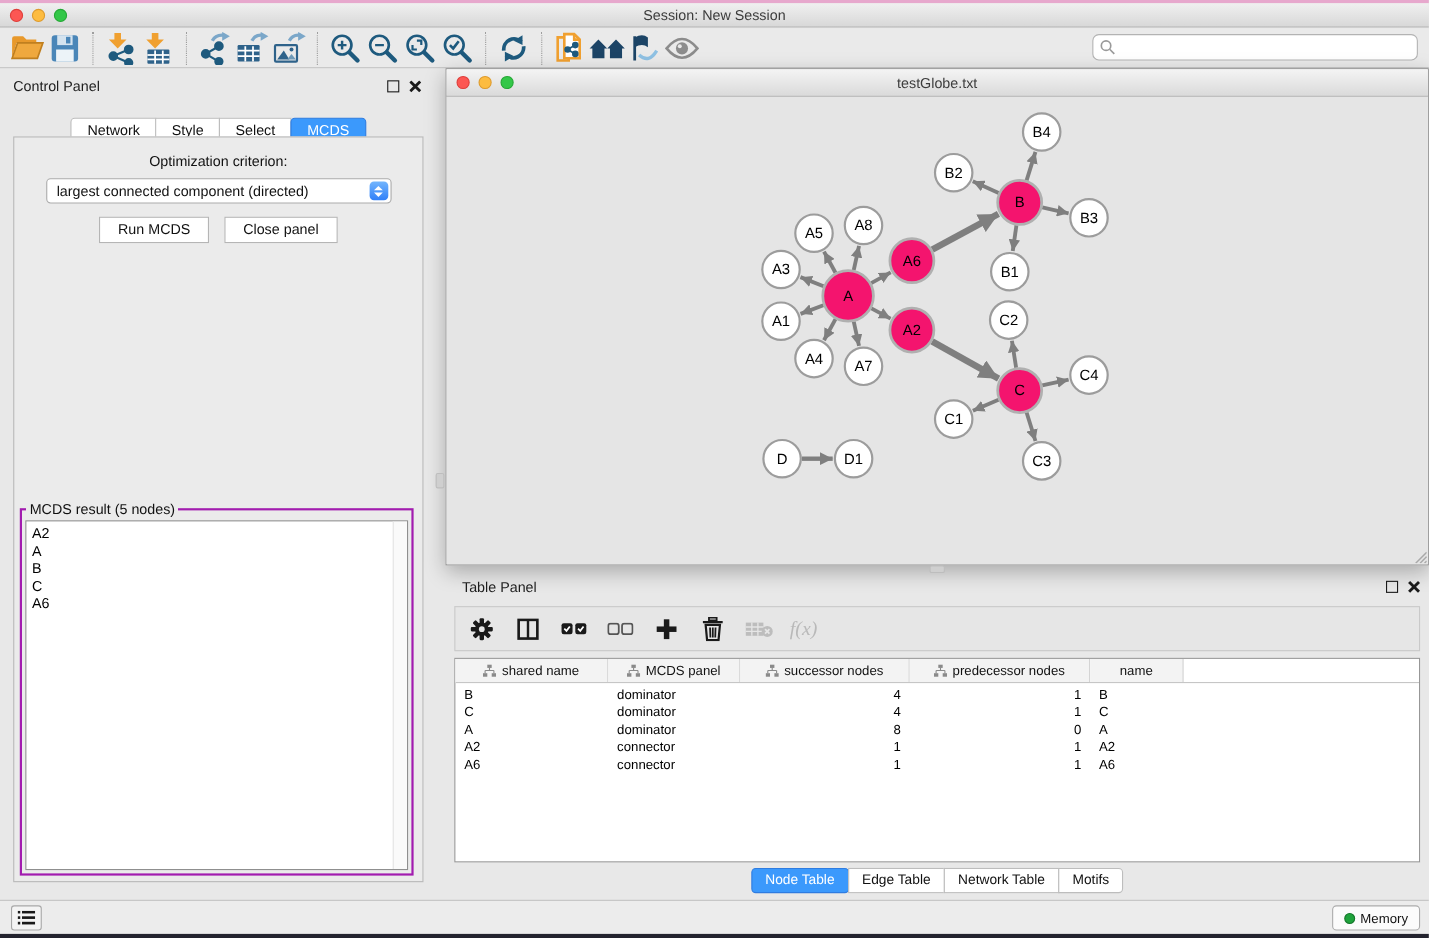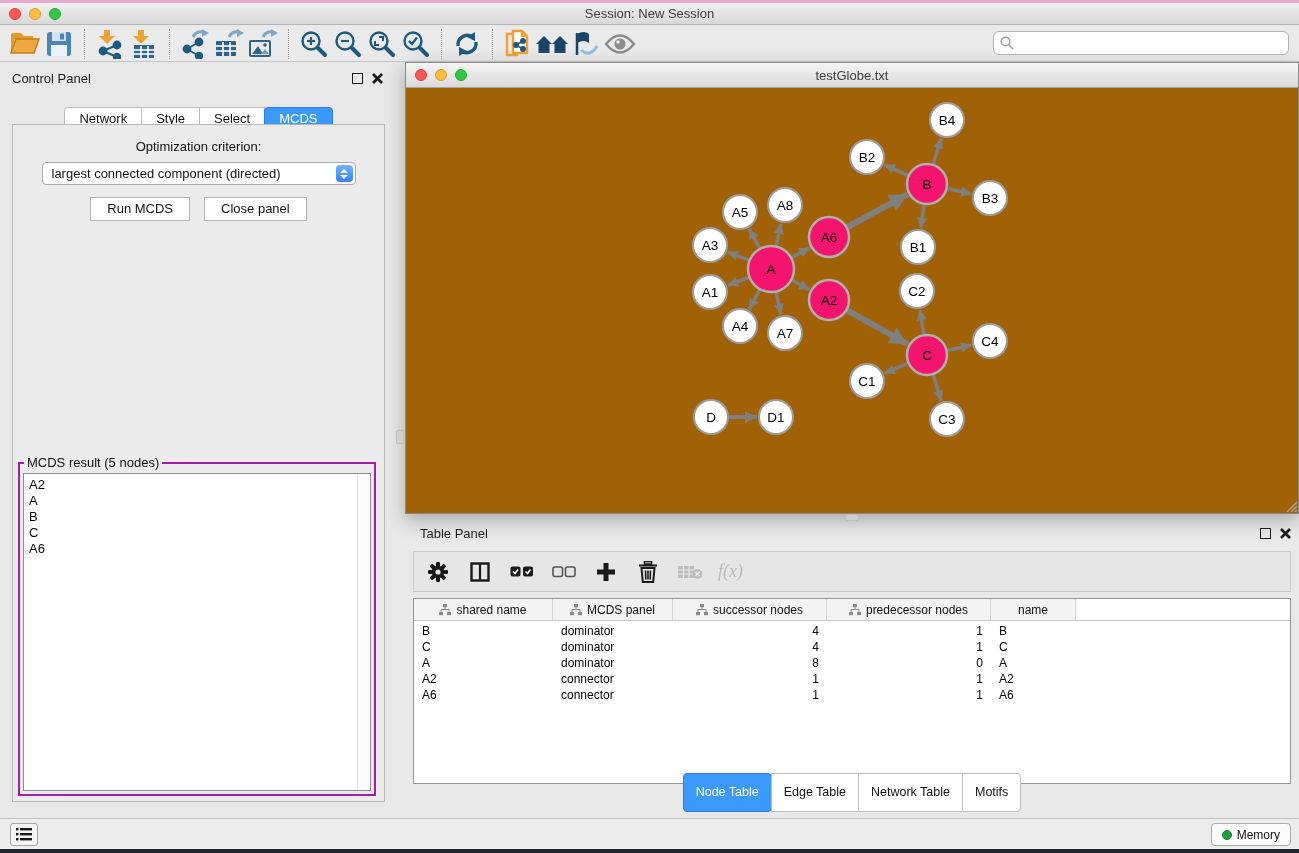--- a/index.html
+++ b/index.html
@@ -59,21 +59,21 @@
   .result-list { position:relative; width:100%; height:100%; background:#ffffff;
     border:1px solid #8f8f8f; overflow:hidden; padding:3px 16px 3px 5px; }
   .result-item { font-size:13px; color:#000; line-height:16px; }
   .result-scroll { position:absolute; right:0; top:0; bottom:0; width:13px; background:#fafafa; border-left:1px solid #e4e4e4; }
 
   
   .net-window { position:absolute; left:405px; top:62px; width:894px; height:452px;
     border:1px solid #8c8c8c; background:#ffffff; box-shadow:0 6px 18px rgba(0,0,0,0.28); }
   .net-titlebar { height:25px; background:linear-gradient(#f4f4f4,#dadada);
     border-bottom:1px solid #a5a5a5; display:flex; align-items:center; position:relative; }
-  .net-canvas { position:absolute; left:0; top:25px; right:0; bottom:0; background:#a16207; }
+  .net-canvas { position:absolute; left:0; top:25px; right:0; bottom:0; background:#e5e5e5; }
   .resize-grip { position:absolute; right:1px; bottom:1px; width:13px; height:13px; }
   .splitter-v { position:absolute; left:396px; top:430px; width:8px; height:14px;
     background:#cfcfcf; border:1px solid #bdbdbd; border-radius:2px; }
   .splitter-h { position:absolute; left:845px; top:514px; width:14px; height:7px;
     background:#cfcfcf; border:1px solid #bdbdbd; border-radius:2px; }
 
   
   .table-panel { position:absolute; left:405px; top:520px; width:894px; height:296px; }
   .tp-head { height:26px; display:flex; align-items:center; }
   .tp-title { font-size:13px; color:#1d1d1d; padding-left:15px; }
@@ -84,21 +84,21 @@
   .data-table { position:absolute; left:8px; right:8px; top:78px; bottom:32px; background:#ffffff;
     border:1px solid #979797; overflow:hidden; }
   .thead { display:flex; border-bottom:1px solid #c6c6c6; background:#ffffff; height:22px; }
   .th { background:#f3f3f3; border-right:1px solid #d4d4d4; display:flex; align-items:center;
     justify-content:center; gap:5px; font-size:12px; color:#111; }
   .th span { white-space:nowrap; }
   .tr { display:flex; height:16px; align-items:center; }
   .tbody { padding-top:2px; }
   .td { font-size:12px; color:#000; padding:0 8px; white-space:nowrap; }
   .table-tabs { position:absolute; left:0; right:0; bottom:4px; display:flex; justify-content:center; }
-  .table-tabs .seg-tab { font-size:12.5px; padding:11px 12px; }
+  .table-tabs .seg-tab { font-size:12.5px; padding:3px 12px; }
 
   
   .statusbar { position:absolute; left:0; top:818px; width:1299px; height:31px; background:#ececec;
     border-top:1px solid #c4c4c4; }
   .list-btn { position:absolute; left:10px; top:4px; width:28px; height:23px; background:#f4f4f4;
     border:1px solid #a8a8a8; border-radius:3px; display:flex; align-items:center; justify-content:center; }
   .memory-btn { position:absolute; right:8px; top:4px; height:23px; background:#fbfbfb;
     border:1px solid #ababab; border-radius:4px; display:flex; align-items:center; gap:5px;
     padding:0 10px; font-size:12px; color:#111; }
   .mem-dot { width:10px; height:10px; border-radius:50%; background:#1fa33c; border:1px solid #157a2c; }

